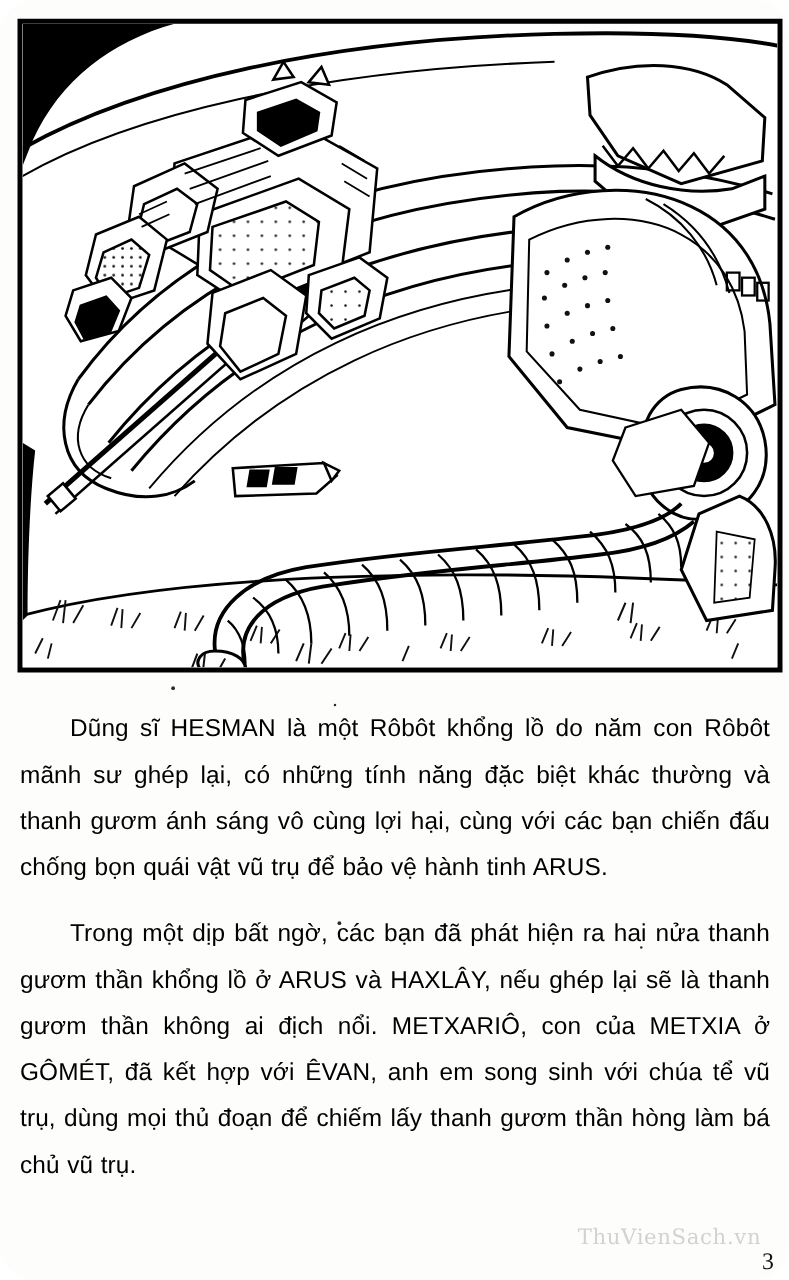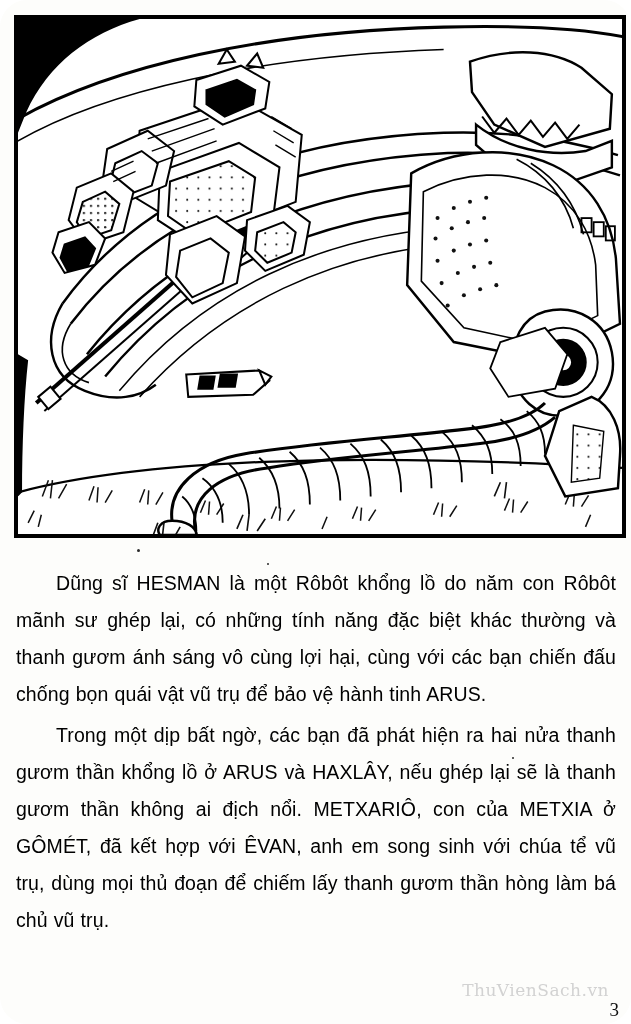--- a/index.html
+++ b/index.html
@@ -58,21 +58,21 @@
     letter-spacing: 0.1px;
     text-align: justify;
     text-justify: inter-word;
     word-spacing: 0.5px;
   }
   .para.first {
     text-indent: 40px;
   }
   .para.second {
     text-indent: 40px;
-    margin-top: 4px;
+    margin-top: 16px;
   }
 
   
   .watermark {
     position: absolute;
     right: 22px;
     bottom: 24px;
     font-family: "DejaVu Serif", serif;
     font-size: 17px;
     color: #d2d2d2;

